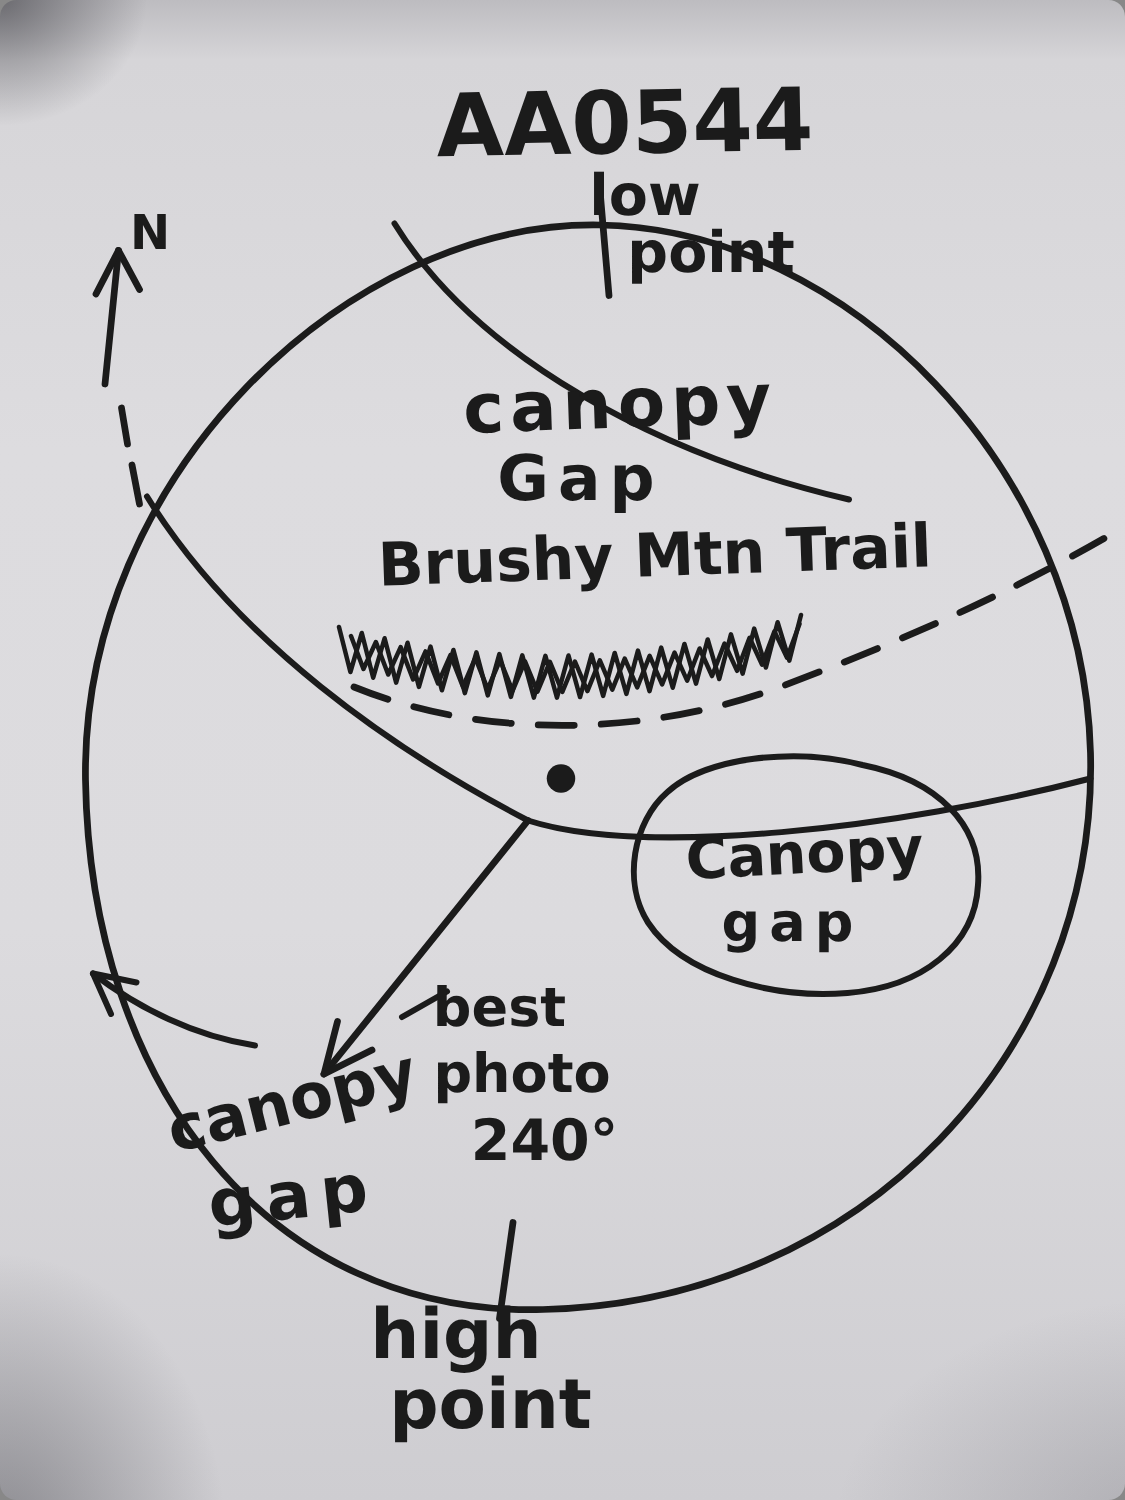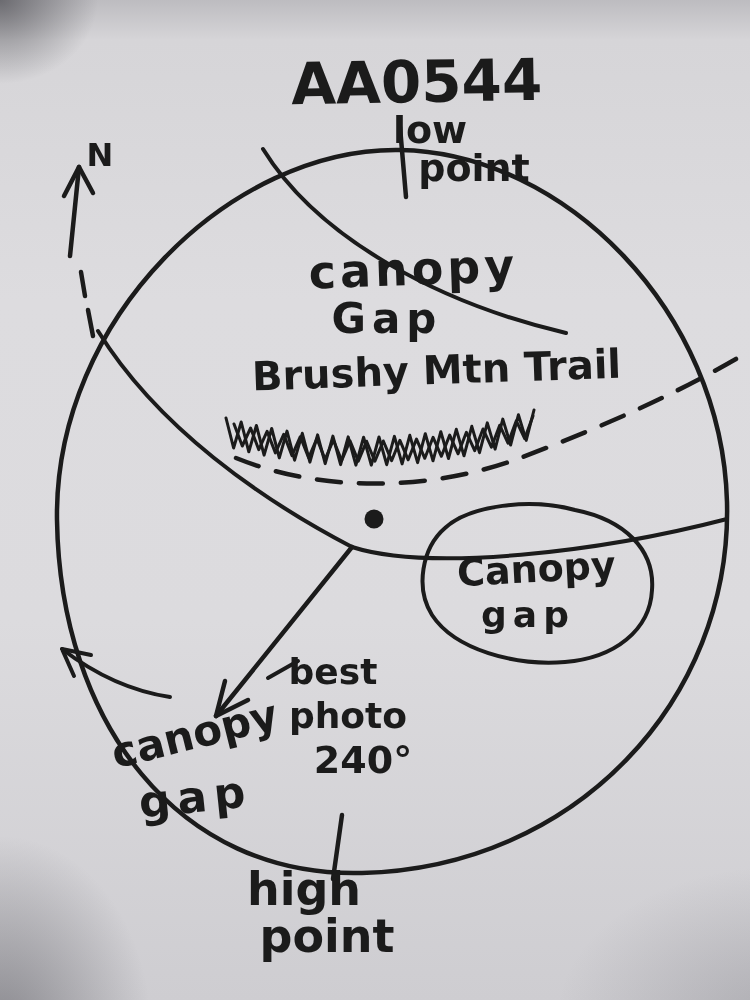--- a/index.html
+++ b/index.html
@@ -4,20 +4,21 @@
 <style>
   html,body{margin:0;padding:0;background:#888;}
   .page{
     width:750px;height:1000px;position:relative;overflow:hidden;
     background:
       radial-gradient(140px 120px at 0% 0%, rgba(40,40,46,.55), rgba(40,40,46,0) 70%),
       radial-gradient(210px 270px at 0% 103%, rgba(55,55,62,.45), rgba(55,55,62,0) 72%),
       radial-gradient(320px 220px at 104% 102%, rgba(90,90,98,.28), rgba(90,90,98,0) 70%),
       linear-gradient(180deg,#bdbcc0 0%,#d6d5d8 4%,#dddcdf 30%,#dcdbde 62%,#cecdd1 100%);
     font-family:"DejaVu Sans", sans-serif;
+    border-radius:11px;
   }
   svg{position:absolute;left:0;top:0;}
   .ink{stroke:#1b1b1b;fill:none;stroke-linecap:round;stroke-linejoin:round;}
   svg text{font-family:"DejaVu Sans", sans-serif;font-weight:700;fill:#1b1b1b;}
 </style>
 </head>
 <body>
 
 <div class="page">
   <svg width="750" height="1000" viewBox="0 0 750 1000">

